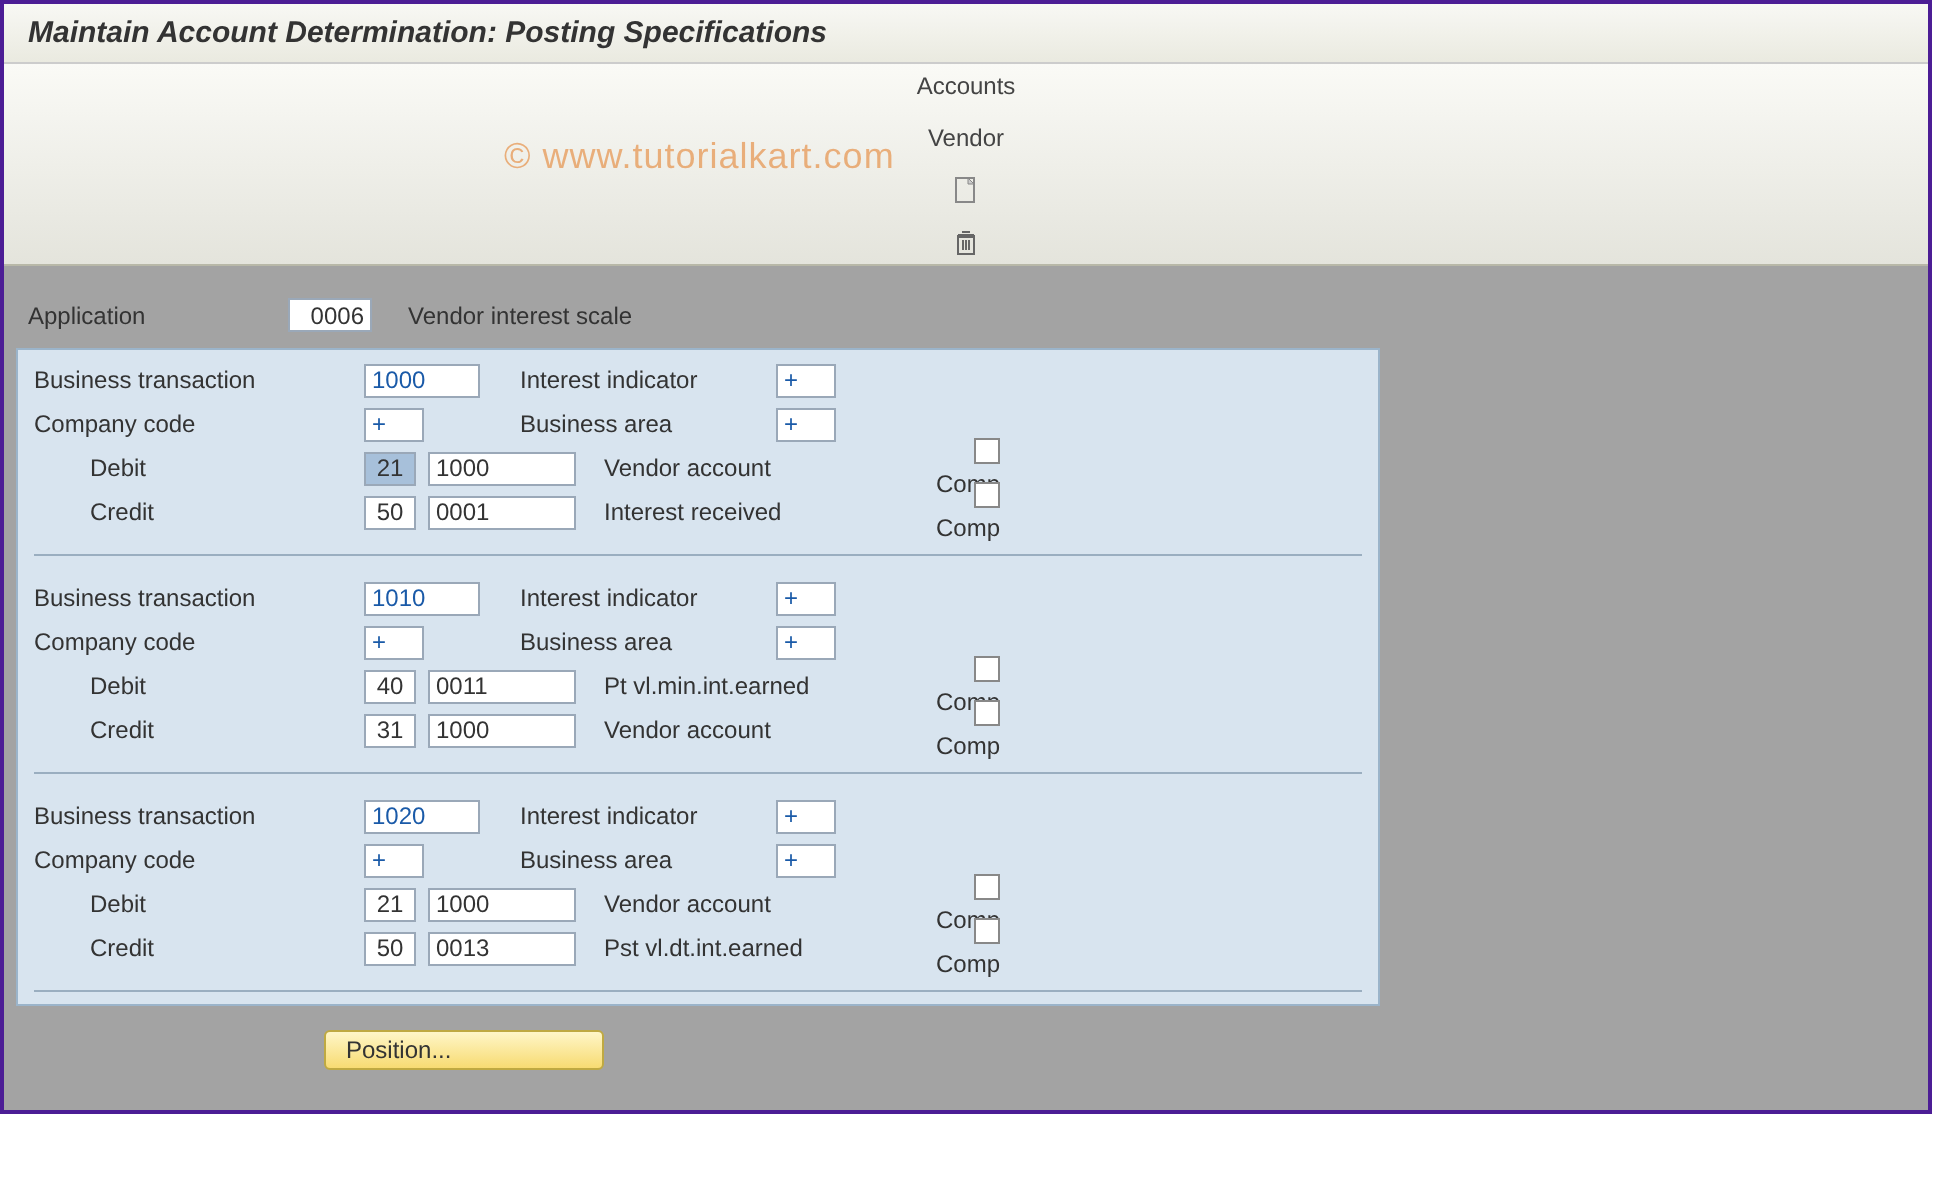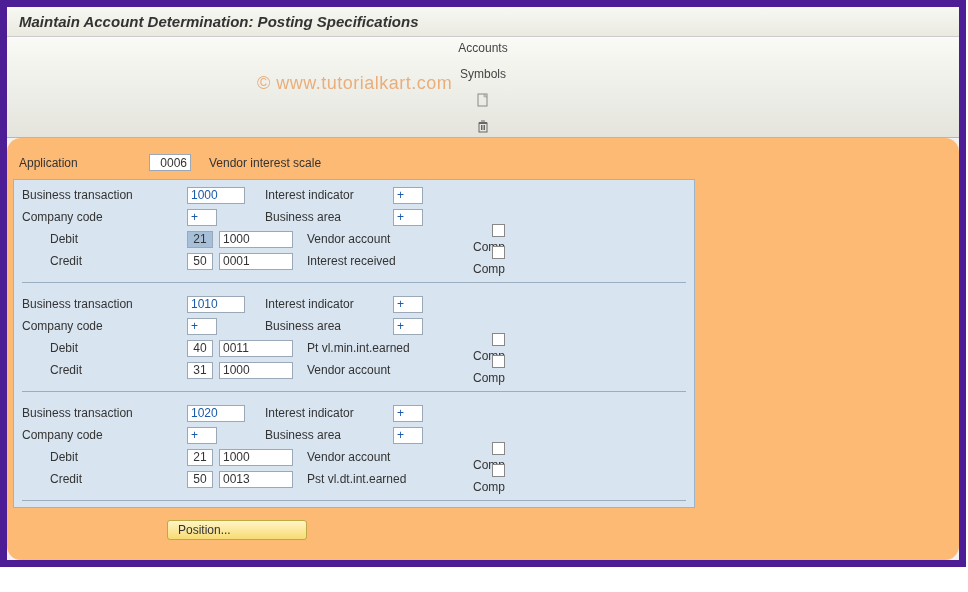--- a/index.html
+++ b/index.html
@@ -5,21 +5,21 @@
   * { box-sizing: border-box; }
   body {
     margin: 0;
     font-family: Arial, sans-serif;
     font-size: 12px;
     background: #fff;
     color: #333;
     width: 968px;
   }
   .container {
-    border: 7px solid #4c1d95;
+    border: 2px solid #4c1d95;
     width: 966px;
     background: #f2f2f2;
   }
   .title-bar {
     background: linear-gradient(#f8f8f4, #eaeae0);
     padding: 6px 12px;
     font-size: 15px;
     font-weight: bold;
     font-style: italic;
     color: #333;
@@ -41,23 +41,22 @@
     left: 250px;
     top: 36px;
     font-size: 18px;
     color: #e47920;
     opacity: 0.55;
     font-family: Arial, sans-serif;
     letter-spacing: 0.5px;
     pointer-events: none;
   }
   .main-area {
-    background: #fdba74;
+    background: #a3a3a3;
     padding: 12px 0 20px 0;
-    border-radius: 14px;
   }
   .app-row {
     padding: 4px 12px 8px 12px;
     display:flex;
     align-items:center;
   }
   .app-label { width: 130px; color:#333;}
   .app-input {
     width: 42px;
     height: 17px;
@@ -138,21 +137,21 @@
   }
   .sel { background:#a7c0da !important; }
 </style>
 </head>
 <body>
 
 <div class="container">
   <div class="title-bar">Maintain Account Determination: Posting Specifications</div>
   <div class="toolbar" style="position:relative;flex-direction:column;">
     <span class="menu-item">Accounts</span>
-    <span class="menu-item">Symbols</span>
+    <span class="menu-item">Vendor</span>
     <span class="tb-icon">
       <svg width="14" height="14">
           <rect x="2" y="1" width="9" height="12" fill="none" stroke="#888" stroke-width="1"></rect>
           <path d="M8 1 L11 4 L8 4 Z" fill="#ccc" stroke="#888" stroke-width="0.5"></path>
         </svg>
     </span>
     <span class="tb-icon">
       <svg width="14" height="14">
           <rect x="3" y="4" width="8" height="9" fill="none" stroke="#666"></rect>
           <line x1="3" y1="4" x2="11" y2="4" stroke="#666" stroke-width="2"></line>

